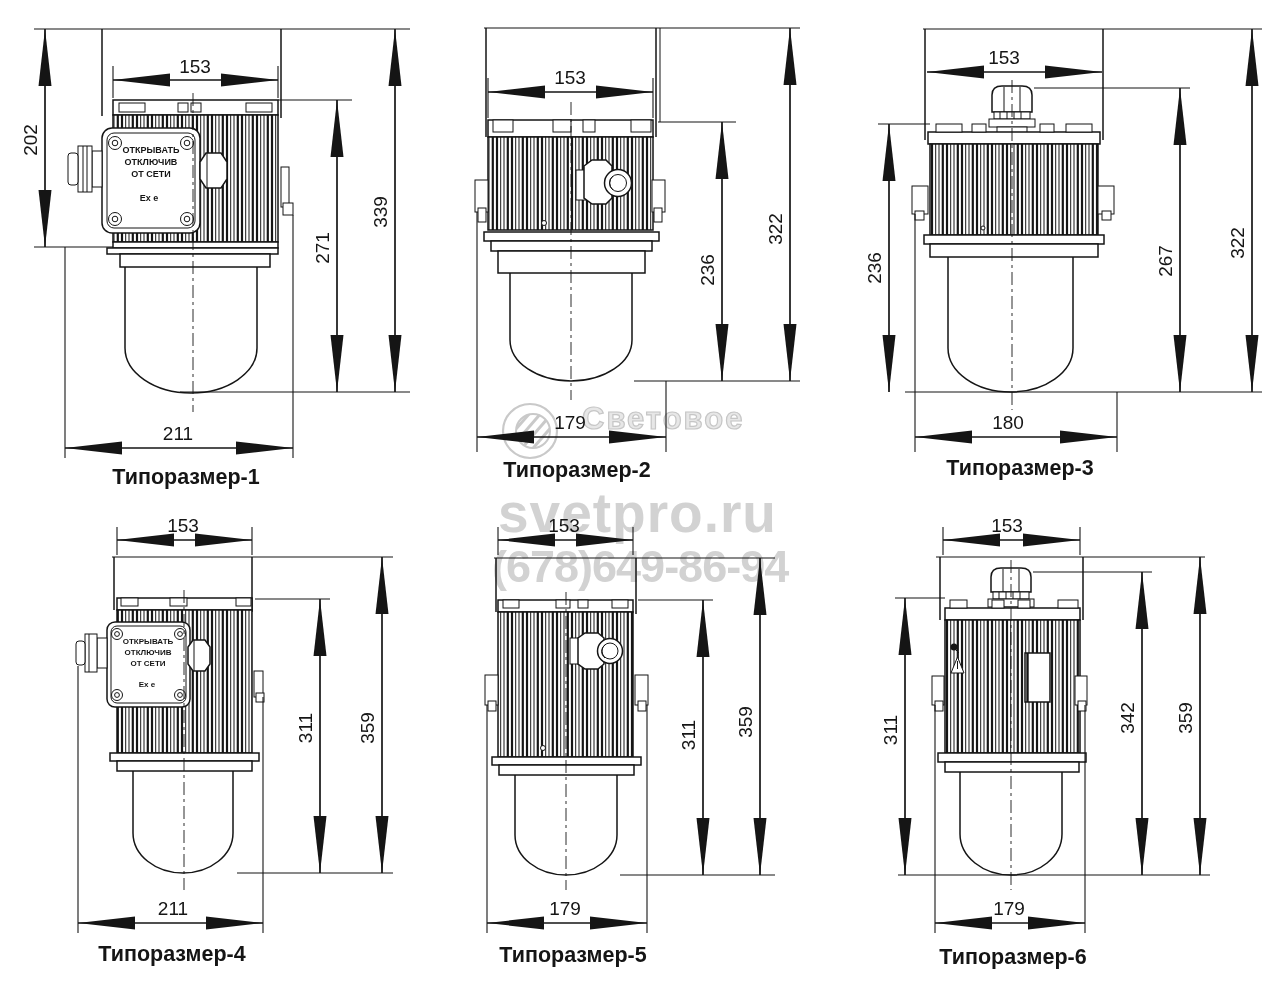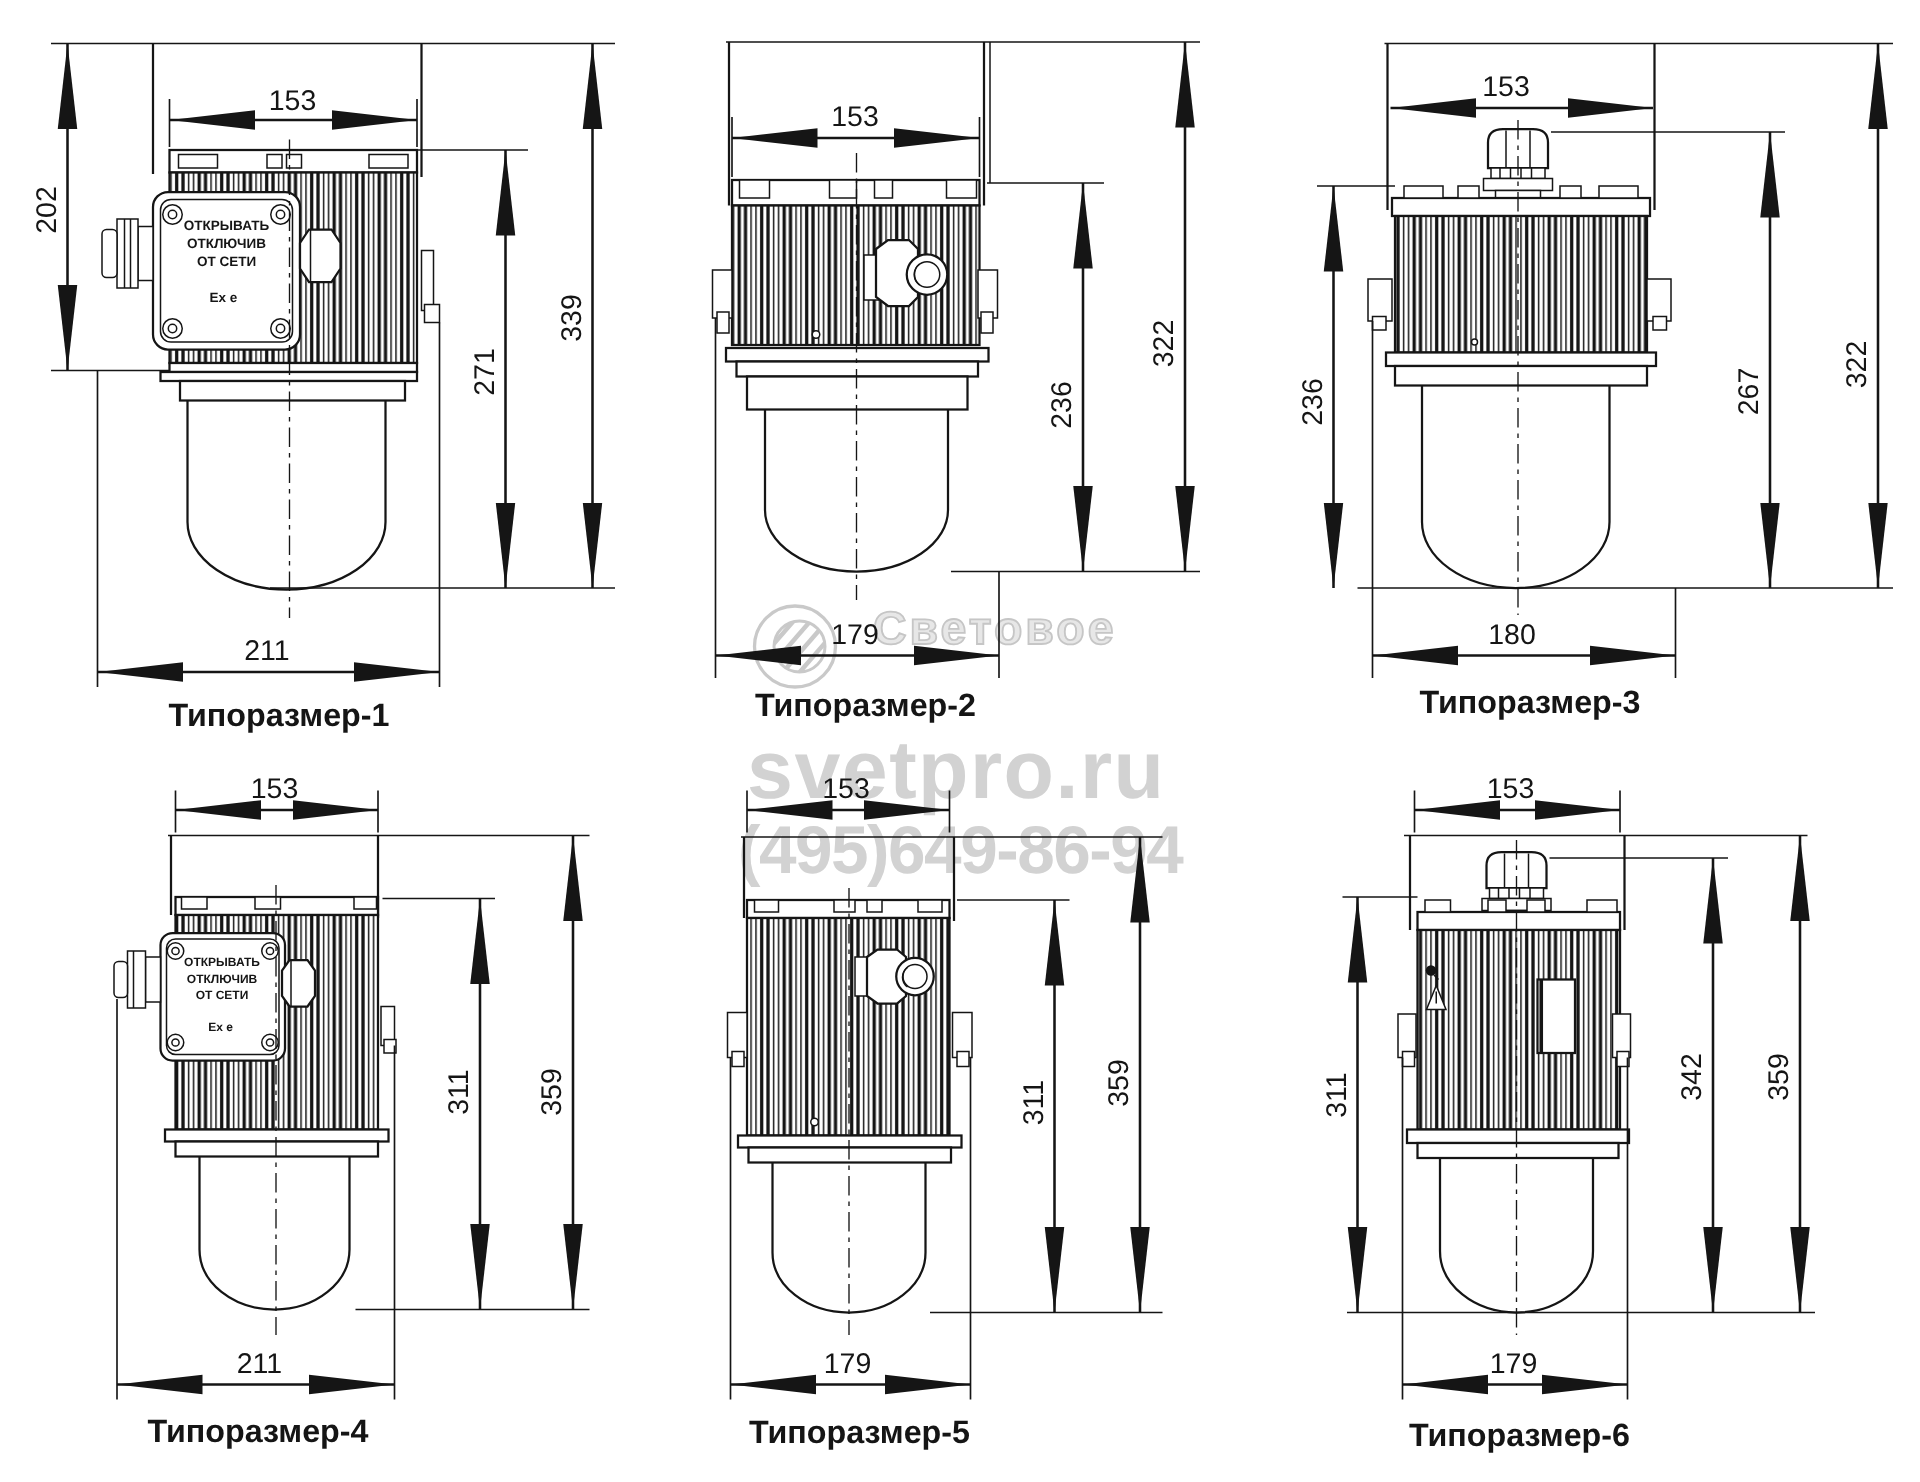--- a/index.html
+++ b/index.html
@@ -43,21 +43,21 @@
     <circle cx="35" cy="33" r="17" fill="none" stroke="#c9c9c9" stroke-width="2"></circle>
     <g clip-path="url(#wmclip)" stroke="#c9c9c9" stroke-width="3">
       <line x1="18" y1="44" x2="44" y2="14"></line>
       <line x1="24" y1="50" x2="50" y2="20"></line>
       <line x1="30" y1="56" x2="56" y2="26"></line>
       <line x1="12" y1="38" x2="38" y2="8"></line>
     </g>
   </svg>
   <div class="wm wm-outline" id="wm-b1">Световое</div>
   <div class="wm wm-solid" id="wm-site">svetpro.ru</div>
-  <div class="wm wm-solid" id="wm-phone">(495)649-86-94</div>
+  <div class="wm wm-solid" id="wm-phone">(678)649-86-94</div>
 
   <svg id="art" width="1280" height="988" viewBox="0 0 1280 988">
     <defs>
       <marker id="ar" refX="57" refY="8" markerWidth="57" markerHeight="16" orient="auto-start-reverse" markerUnits="userSpaceOnUse">
         <path d="M57,8 L0,1.5 L0,14.5 Z" fill="#151515"></path>
       </marker>
       <pattern id="fins" width="15" height="8" patternUnits="userSpaceOnUse">
         <rect width="15" height="8" fill="#ffffff"></rect>
         <path d="M2,0 V8" stroke="#151515" stroke-width="2.2"></path>
         <path d="M5.7,0 V8" stroke="#151515" stroke-width="1"></path>

